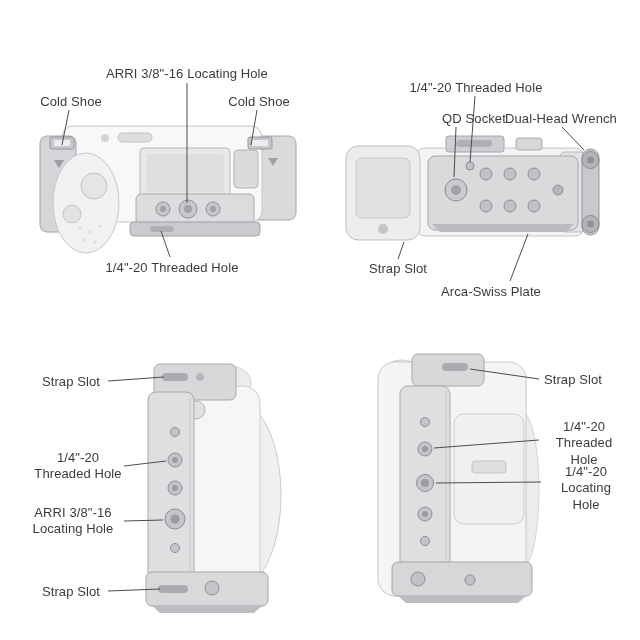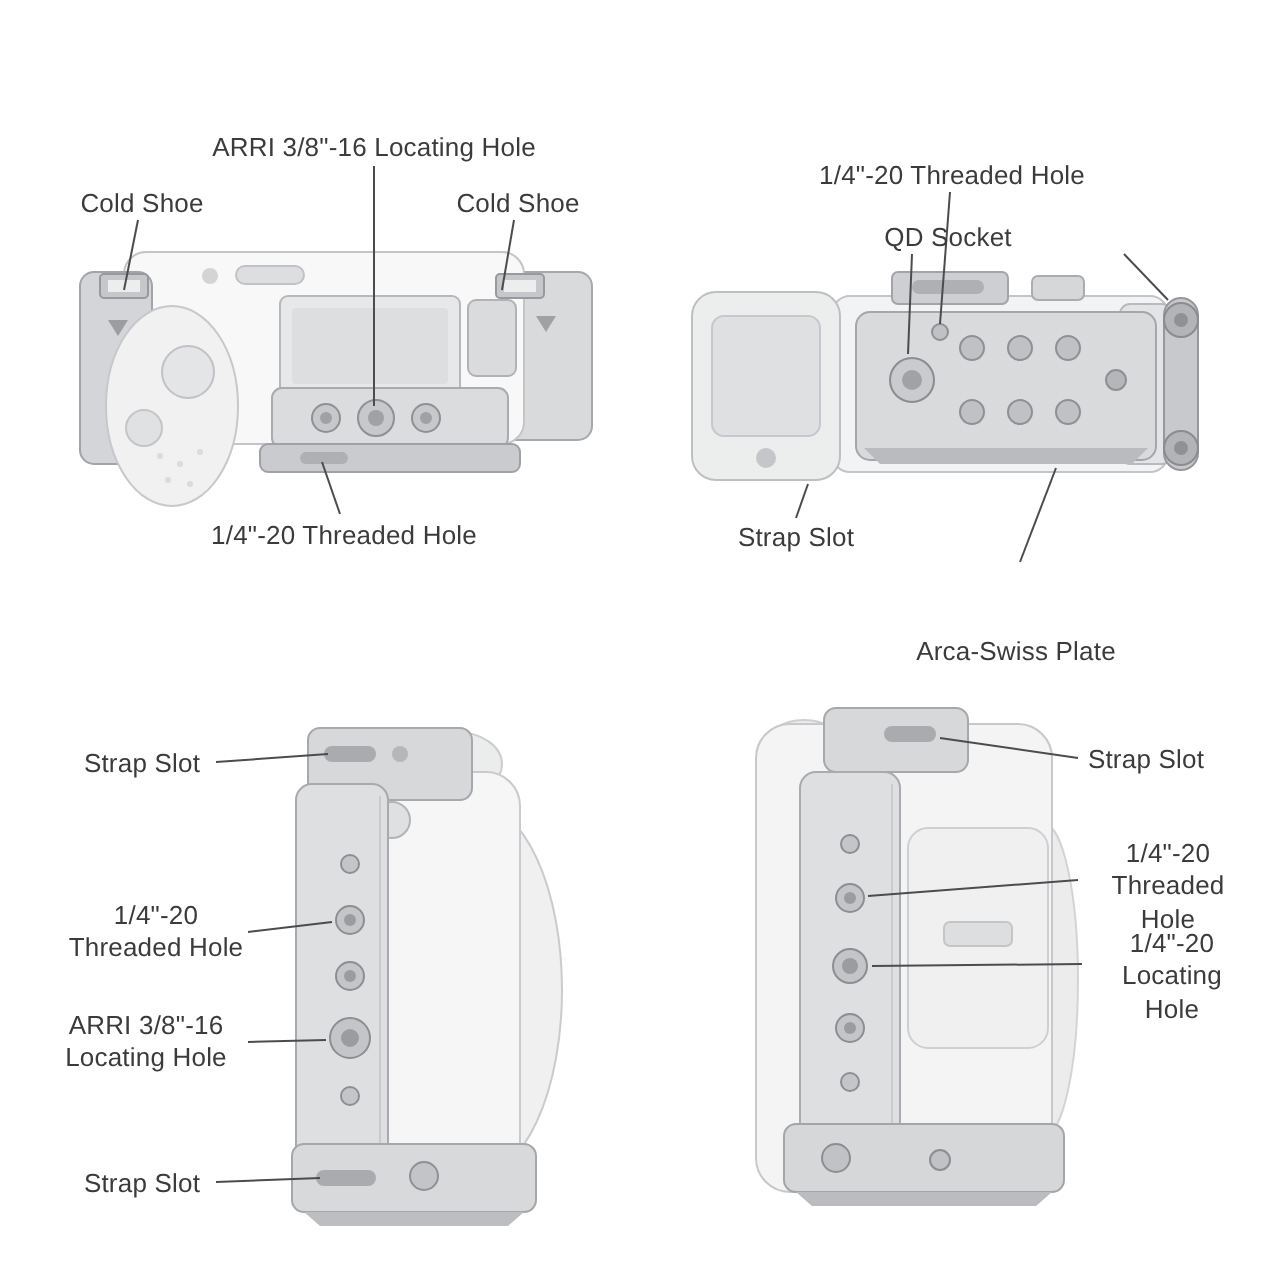--- a/index.html
+++ b/index.html
@@ -140,22 +140,23 @@
       <g stroke="#4c4c4e" stroke-width="1" fill="none">
         <path d="M155,96 L150,162"></path>
         <path d="M136,127 L134,177"></path>
         <path d="M242,127 L264,150"></path>
         <path d="M78,259 L84,242"></path>
         <path d="M190,281 L208,234"></path>
       </g>
     </svg>
     <div class="lbl" style="left:156px; top:80px;">1/4"-20 Threaded Hole</div>
     <div class="lbl" style="left:154px; top:111px;">QD Socket</div>
+    <div class="lbl" style="left:241px; top:111px;">Dual-Head Wrench</div>
     <div class="lbl" style="left:78px;  top:261px;">Strap Slot</div>
-    <div class="lbl" style="left:188px; top:284px;margin-top:34px;">Arca-Swiss Plate</div>
+    <div class="lbl" style="left:171px; top:284px;">Arca-Swiss Plate</div>
   </section>
 
   <section class="quad" id="q-bl">
     <svg width="320" height="320" viewBox="0 0 320 320">
       <g>
         <ellipse cx="238" cy="175" rx="43" ry="93" fill="#f0f0f1" stroke="#c9cbce"></ellipse>
         <g fill="#d9dadb">
           <circle cx="226" cy="120" r="1.5"></circle>
             <circle cx="238" cy="118" r="1.5"></circle>
             <circle cx="250" cy="122" r="1.5"></circle>

